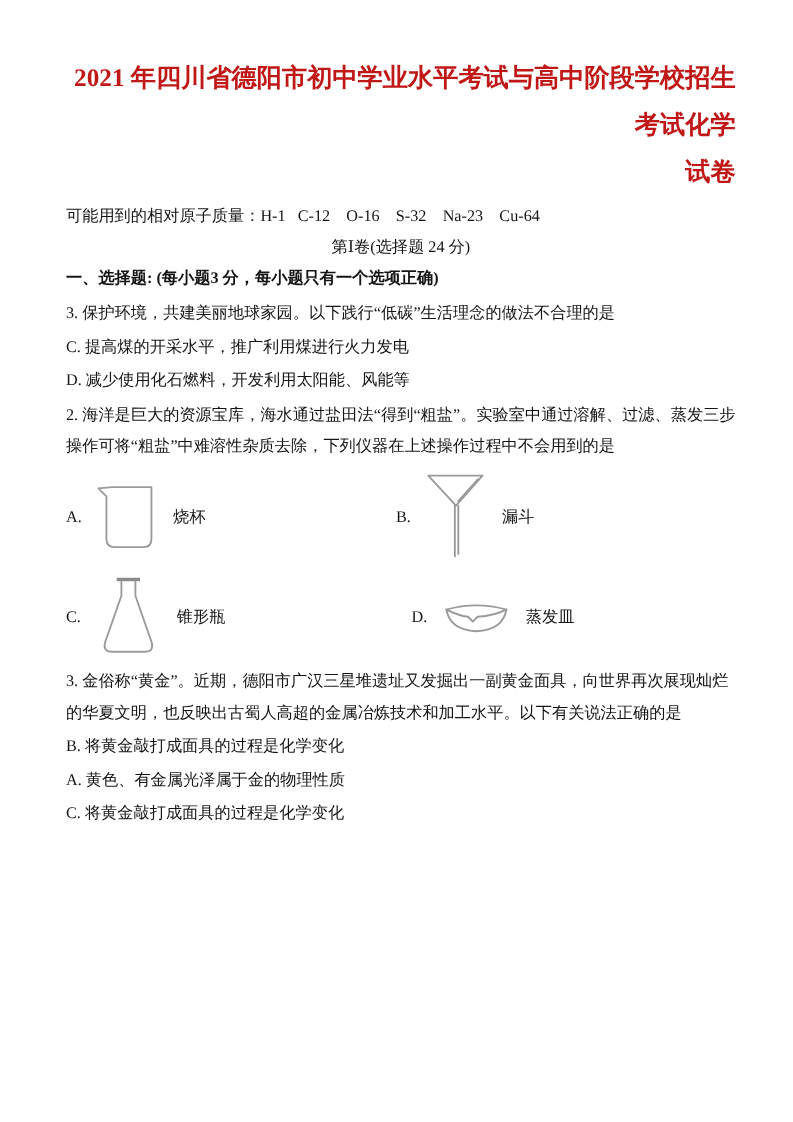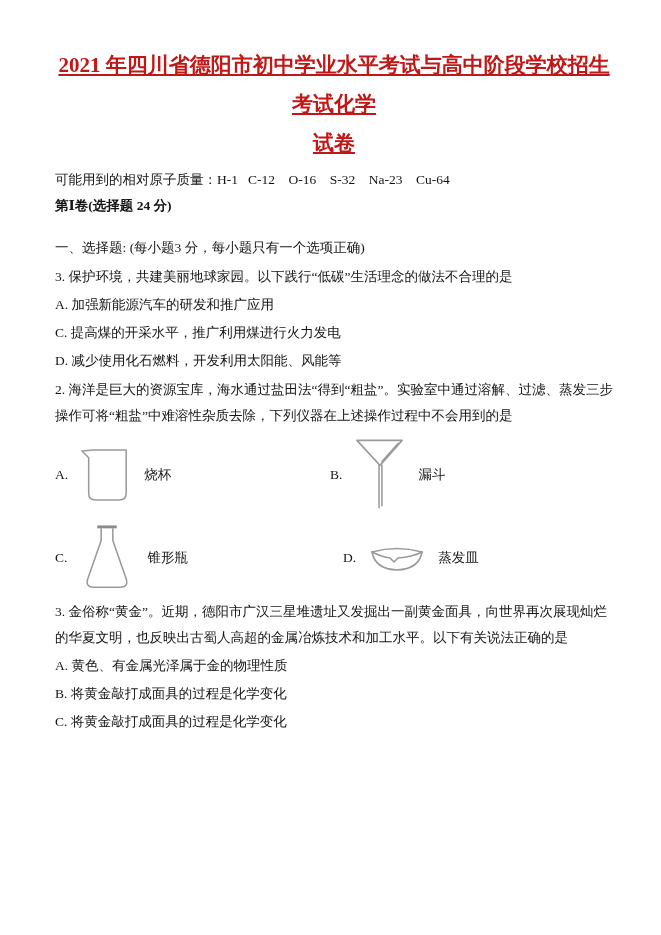--- a/index.html
+++ b/index.html
@@ -4,27 +4,27 @@
 <style>
   html,body{margin:0;padding:0;background:#e8e8e8;}
   .page{
     width:661px;height:935px;background:#ffffff;margin:0 auto;
     box-sizing:border-box;padding:46px 48px 0 55px;
     font-family:"Liberation Serif","DejaVu Serif",serif;
     font-size:13.5px;line-height:26px;color:#141414;
     overflow:hidden;
   }
   .doc-title{
-    font-weight:bold;text-align:center;
+    font-weight:bold;text-align:right;
     font-size:21px;line-height:39px;
-    color:#c01717;margin:0 0 4px 0;text-decoration:underline;
+    color:#c01717;margin:0 0 4px 0;
   }
   .atomic-masses{font-weight:normal;white-space:pre-wrap;margin:2px 0 0 0;}
-  .section-header{font-weight:bold;margin:0;}
-  .part-heading{font-weight:normal;margin:16px 0 2px 0;}
+  .section-header{font-weight:normal;text-align:center;margin:0;}
+  .part-heading{font-weight:bold;margin:0 0 2px 0;}
   .stem{margin:3px 0 0 0;}
   .option{margin:2px 0 0 0;}
   .apparatus{
     display:grid;grid-template-columns:275px 1fr;
     row-gap:10px;margin:8px 0 6px 0;
   }
   .app-item{display:flex;align-items:center;gap:13px;}
   .app-item svg{flex:0 0 auto;display:block;}
   .app-label,.app-name{white-space:nowrap;}
   .lab-line{stroke:#9a9a9a;stroke-width:1.6;fill:none;stroke-linejoin:round;stroke-linecap:round;}
@@ -41,21 +41,20 @@
   </div>
 
   <p class="atomic-masses">可能用到的相对原子质量：H-1   C-12    O-16    S-32    Na-23    Cu-64</p>
 
   <p class="section-header">第Ⅰ卷(选择题  24 分)</p>
 
   <p class="part-heading">一、选择题: (每小题3 分，每小题只有一个选项正确)</p>
 
   <div>
     <p class="stem">3. 保护环境，共建美丽地球家园。以下践行“低碳”生活理念的做法不合理的是</p>
-    <p class="option">A. 加强新能源汽车的研发和推广应用</p>
     <p class="option">C. 提高煤的开采水平，推广利用煤进行火力发电</p>
     <p class="option">D. 减少使用化石燃料，开发利用太阳能、风能等</p>
   </div>
 
   <div>
     <p class="stem">2. 海洋是巨大的资源宝库，海水通过盐田法“得到“粗盐”。实验室中通过溶解、过滤、蒸发三步操作可将“粗盐”中难溶性杂质去除，下列仪器在上述操作过程中不会用到的是</p>
 
     <div class="apparatus">
 
       <div class="app-item">
@@ -95,19 +94,19 @@
           <path class="lab-line" d="M3,9 Q6,26 28,27 Q50,26 53,9"></path>
         </svg>
         <span class="app-name">蒸发皿</span>
       </div>
 
     </div>
   </div>
 
   <div>
     <p class="stem">3. 金俗称“黄金”。近期，德阳市广汉三星堆遗址又发掘出一副黄金面具，向世界再次展现灿烂的华夏文明，也反映出古蜀人高超的金属冶炼技术和加工水平。以下有关说法正确的是</p>
+    <p class="option">B. 将黄金敲打成面具的过程是化学变化</p>
     <p class="option">A. 黄色、有金属光泽属于金的物理性质</p>
-    <p class="option">B. 将黄金敲打成面具的过程是化学变化</p>
     <p class="option">C. 将黄金敲打成面具的过程是化学变化</p>
   </div>
 
 
 </div>
 
 </body></html>

